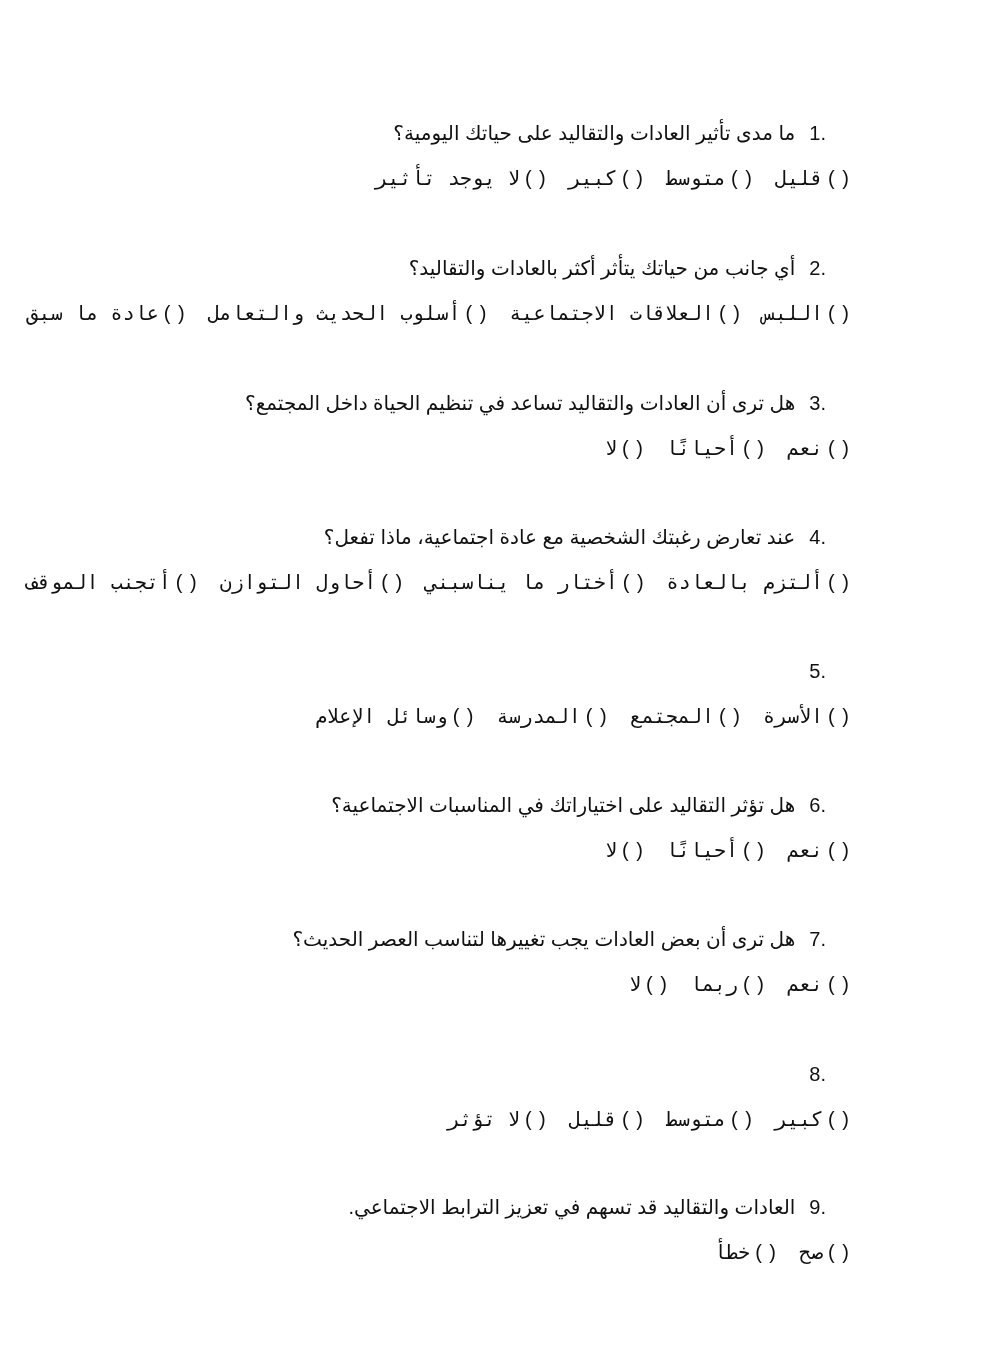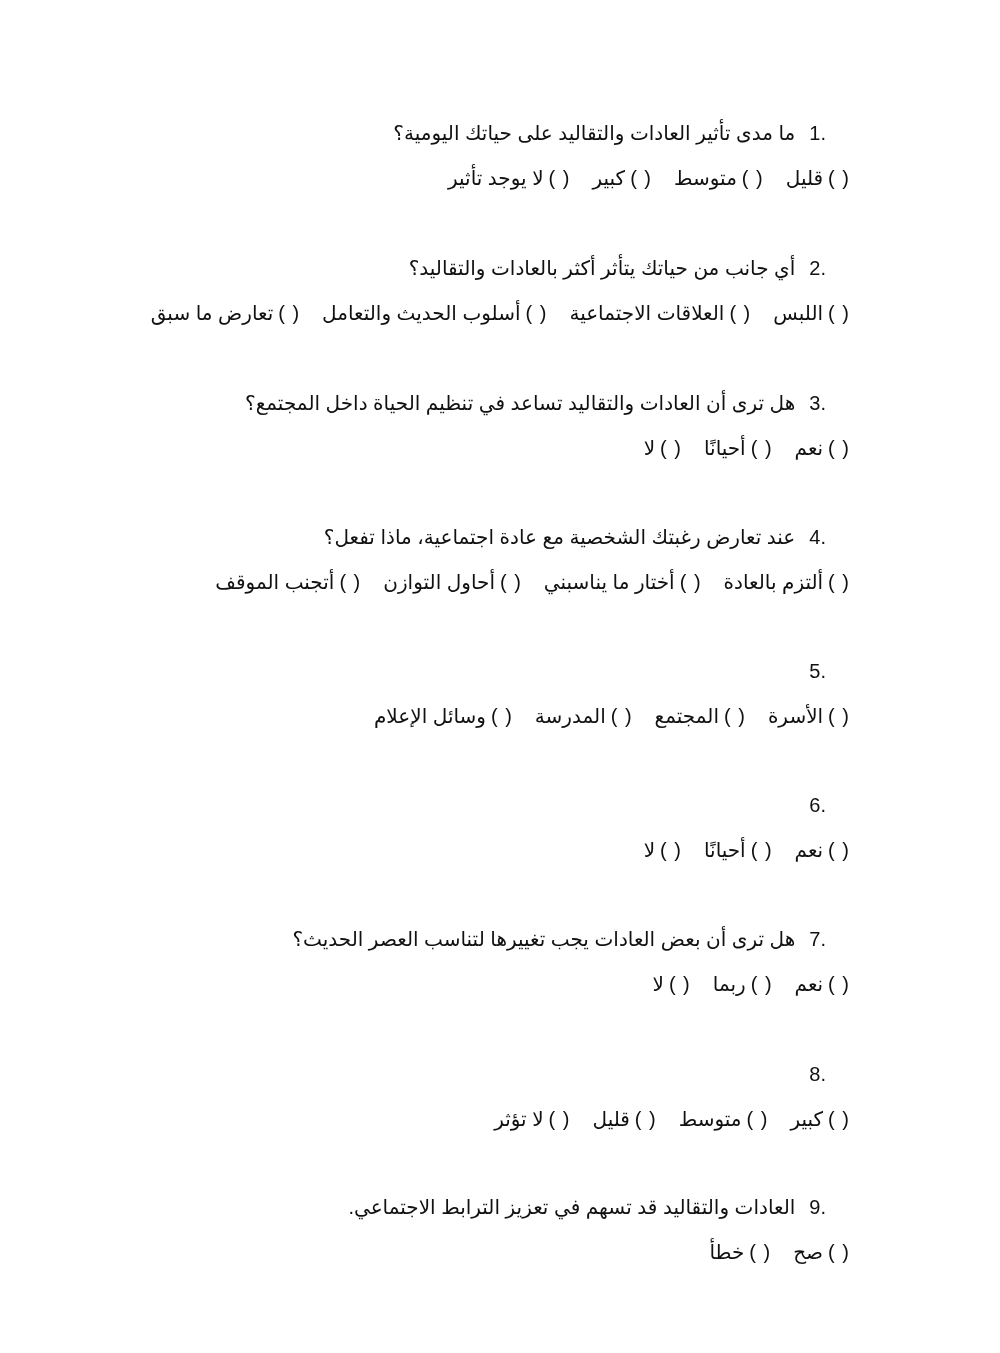--- a/index.html
+++ b/index.html
@@ -60,21 +60,21 @@
       align-items: baseline;
       margin-left: 22px;
       cursor: pointer;
     }
     .opt-box {
       direction: ltr;
       display: inline-block;
       margin-left: 5px;
       letter-spacing: 1px;
     }
-    .opt-label { display: inline-block; }
+    .opt-label { display: inline-block; font-family: Liberation Mono, monospace; }
   </style>
 </head>
 <body>
 
 <div class="page">
 
   <div class="question" style="top:119px;">
     <div class="q-line">
       <span class="q-num">1.</span>
       <span class="q-text">ما مدى تأثير العادات والتقاليد على حياتك اليومية؟</span>
@@ -112,21 +112,21 @@
       <span class="opt">
           <span class="opt-box">( )</span>
           <span class="opt-label">العلاقات الاجتماعية</span>
         </span>
       <span class="opt">
           <span class="opt-box">( )</span>
           <span class="opt-label">أسلوب الحديث والتعامل</span>
         </span>
       <span class="opt">
           <span class="opt-box">( )</span>
-          <span class="opt-label">تعارض ما سبق</span>
+          <span class="opt-label">عادة ما سبق</span>
         </span>
     </div>
   </div>
 
   <div class="question" style="top:389px;">
     <div class="q-line">
       <span class="q-num">3.</span>
       <span class="q-text">هل ترى أن العادات والتقاليد تساعد في تنظيم الحياة داخل المجتمع؟</span>
     </div>
     <div class="opts">
@@ -190,20 +190,21 @@
       <span class="opt">
           <span class="opt-box">( )</span>
           <span class="opt-label">وسائل الإعلام</span>
         </span>
     </div>
   </div>
 
   <div class="question" style="top:791px;">
     <div class="q-line">
       <span class="q-num">6.</span>
+      <span class="q-text">هل تؤثر التقاليد على اختياراتك في المناسبات الاجتماعية؟</span>
     </div>
     <div class="opts">
       <span class="opt">
           <span class="opt-box">( )</span>
           <span class="opt-label">نعم</span>
         </span>
       <span class="opt">
           <span class="opt-box">( )</span>
           <span class="opt-label">أحيانًا</span>
         </span>

